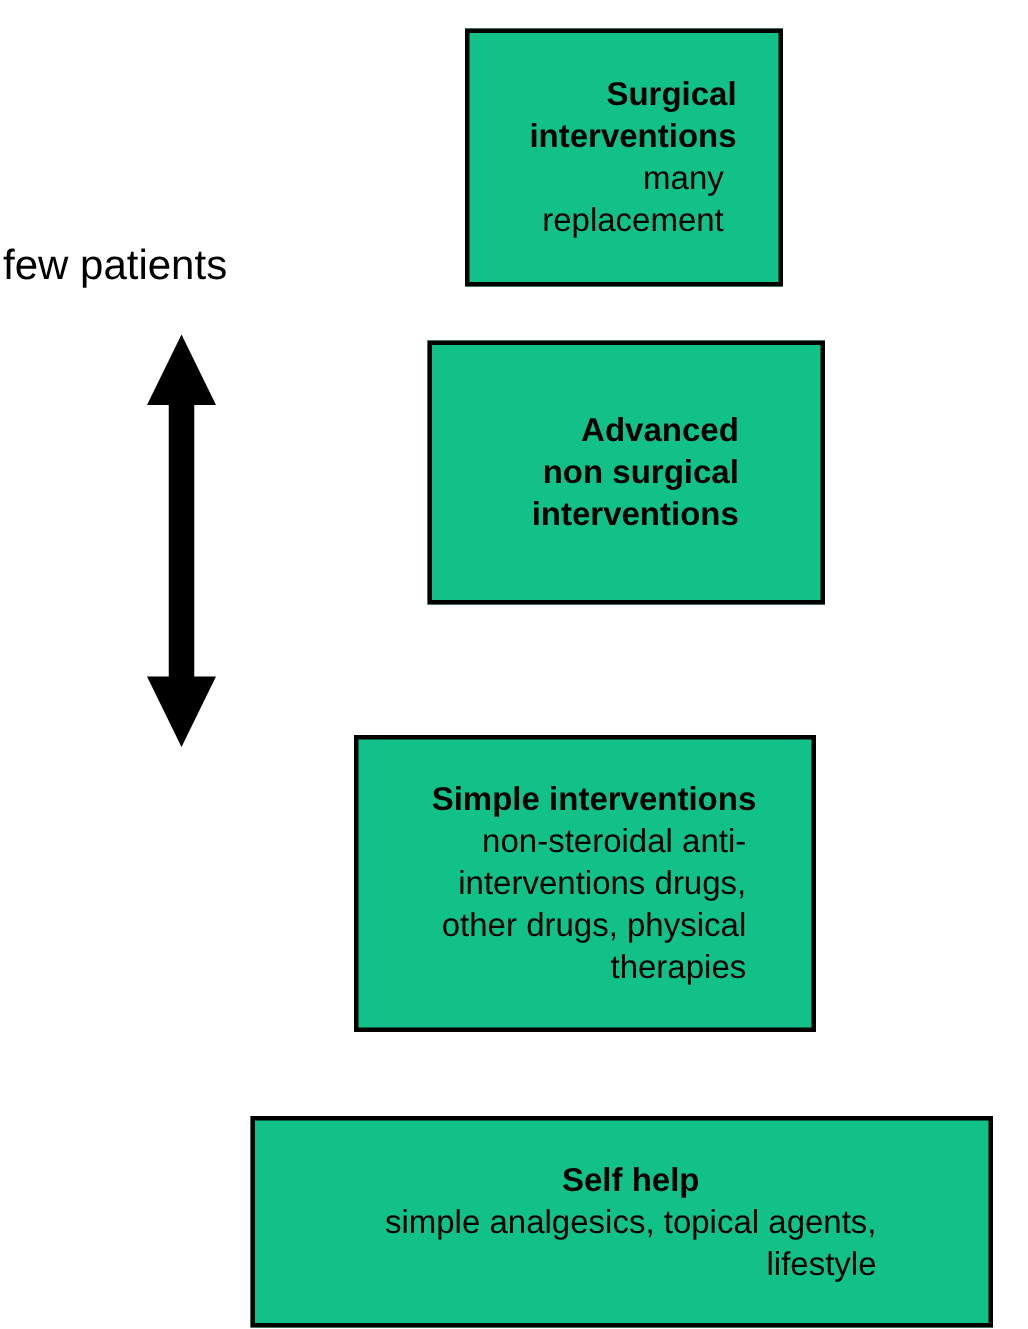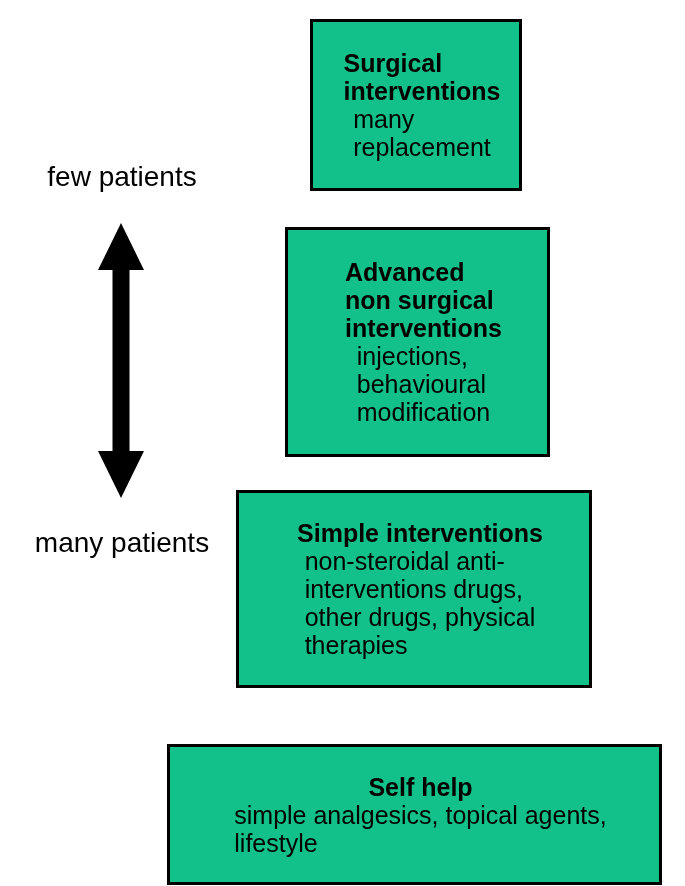--- a/index.html
+++ b/index.html
@@ -18,42 +18,42 @@
   }
   .level-box {
     position: absolute;
     box-sizing: border-box;
     background: var(--box-fill, #12c189);
     border: 3px solid var(--box-border, #000000);
     display: flex;
     flex-direction: column;
     justify-content: center;
     align-items: center;
-    text-align: left;
-    font-size: 25px;
+    text-align: right;
+    font-size: 22px;
     line-height: 28px;
     padding-left: 12px;
   }
   .level-title {
     font-weight: bold;
     white-space: pre-line;
   }
   .level-detail {
     white-space: pre-line;
   }
   .box-surgical { left: 310px; top: 19px;  width: 212px; height: 172px; }
-  .box-advanced { left: 285px; top: 227px; width: 265px; height: 230px; }
-  .box-simple   { left: 236px; top: 490px; width: 356px; height: 198px; }
+  .box-advanced { left: 285px; top: 227px; width: 265px; height: 176px; }
+  .box-simple   { left: 236px; top: 490px; width: 308px; height: 198px; }
   .box-selfhelp { left: 167px; top: 744px; width: 495px; height: 141px; }
 
   .axis-label {
     position: absolute;
     left: 2px;
     width: 240px;
-    text-align: center;
+    text-align: left;
     font-size: 28px;
     line-height: 32px;
     white-space: nowrap;
   }
   .axis-label.few  { top: 161px; }
   .axis-label.many { top: 527px; }
 
   .axis-arrow {
     position: absolute;
     left: 98px;
@@ -72,36 +72,32 @@
 <div class="canvas">
 
   <div class="axis-label few">few patients</div>
 
   <svg class="axis-arrow" viewBox="0 0 46 275" xmlns="http://www.w3.org/2000/svg" aria-hidden="true">
     <polygon points="23,0 46,47 0,47"></polygon>
     <rect x="14.5" y="44" width="17" height="187"></rect>
     <polygon points="23,275 46,228 0,228"></polygon>
   </svg>
 
-  <div class="axis-label many">many patients</div>
 
   <div class="level-box box-surgical">
     <div class="level-title">Surgical
 interventions</div>
     <div class="level-detail">many
 replacement</div>
   </div>
 
   <div class="level-box box-advanced">
     <div class="level-title">Advanced
 non surgical
 interventions</div>
-    <div class="level-detail">injections,
-behavioural
-modification</div>
   </div>
 
   <div class="level-box box-simple">
     <div class="level-title">Simple interventions</div>
     <div class="level-detail">non-steroidal anti-
 interventions drugs,
 other drugs, physical
 therapies</div>
   </div>
 

